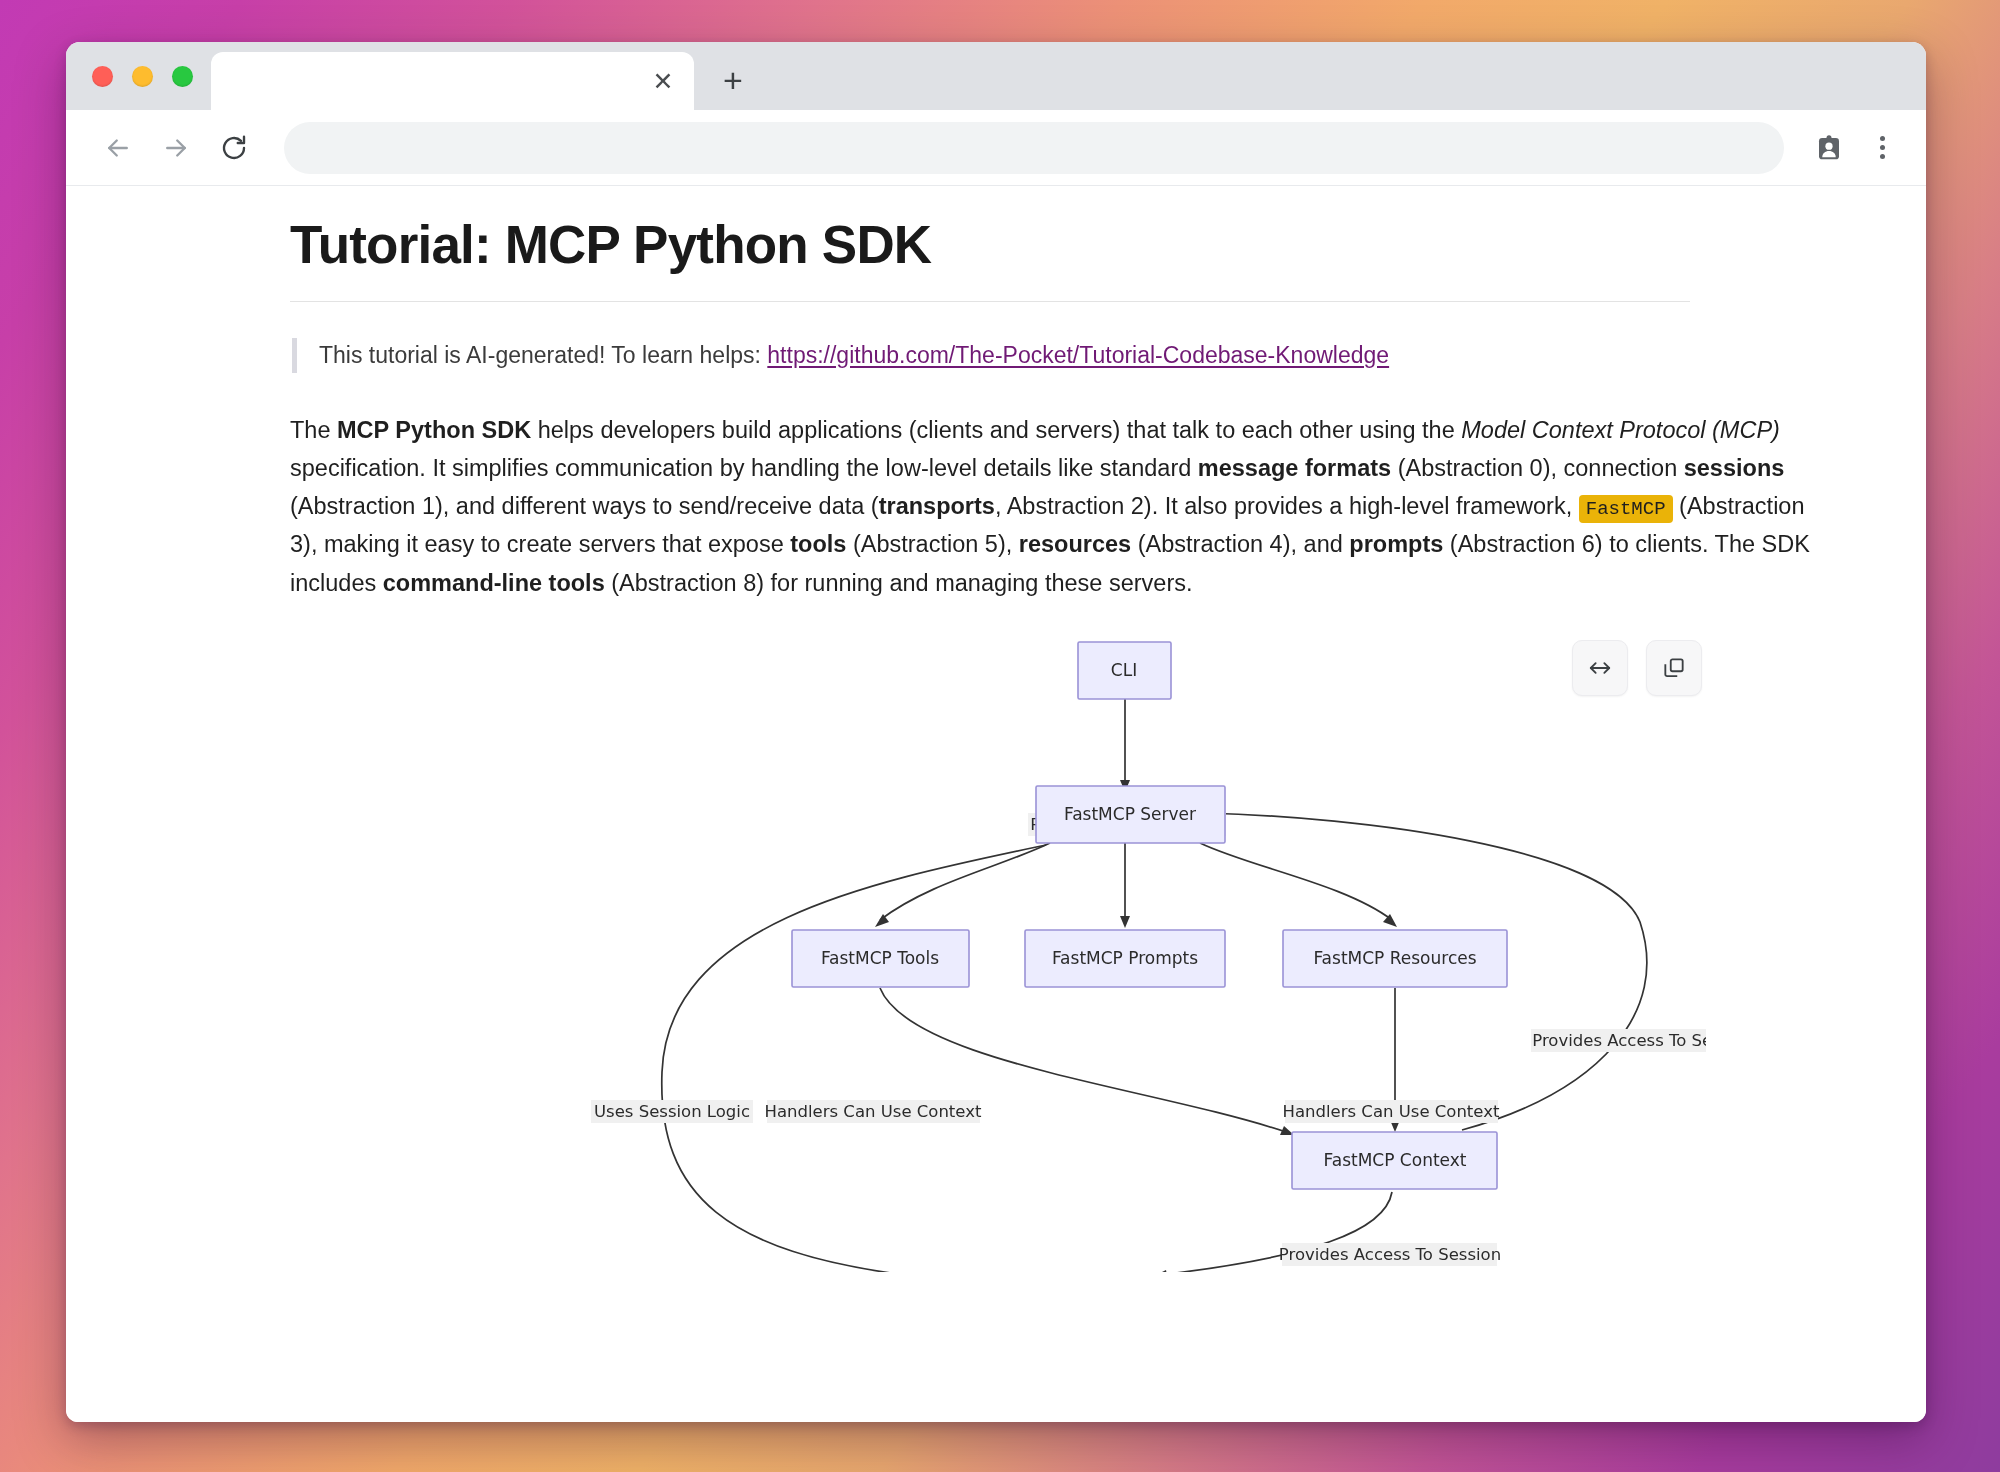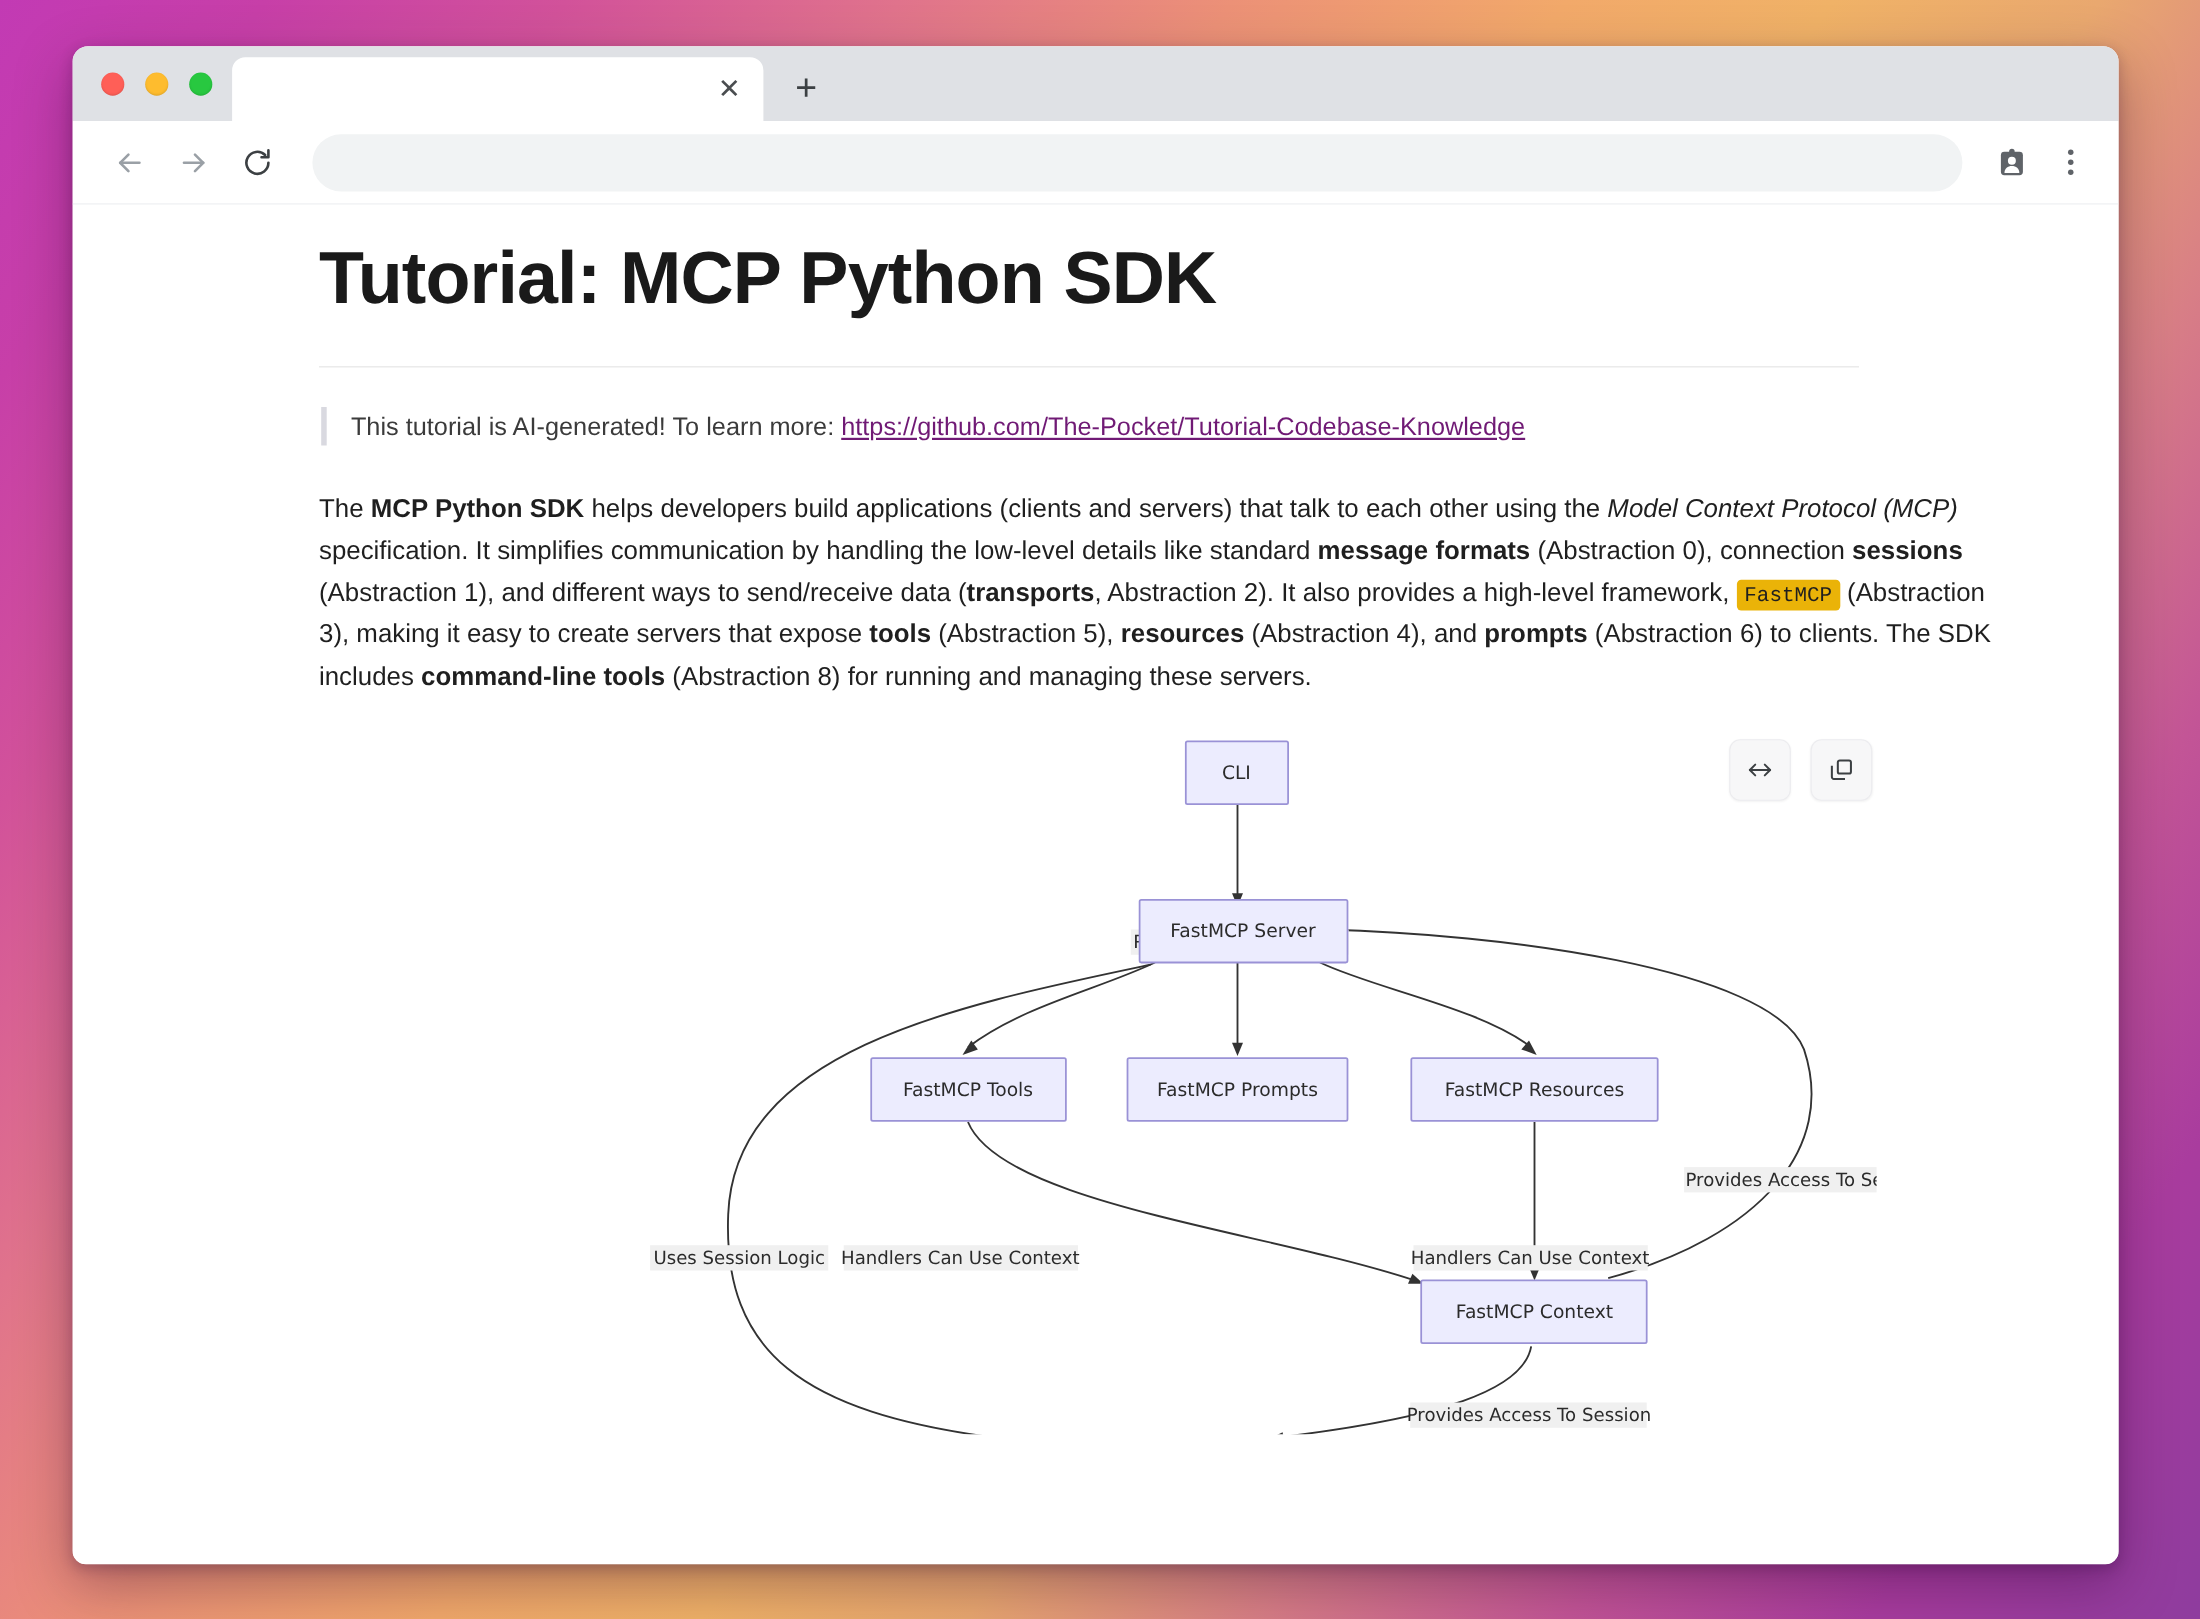--- a/index.html
+++ b/index.html
@@ -157,25 +157,25 @@
     overflow: hidden;
     position: relative;
     padding: 28px 0 0 0;
   }
   .content {
     padding: 0 100px 0 224px;
     position: relative;
   }
 
   h1.page-title {
-    font-size: 67px;
+    font-size: 53px;
     font-weight: 600;
     color: #1a1a1a;
     letter-spacing: -0.8px;
-    padding-bottom: 42px;
+    padding-bottom: 26px;
     border-bottom: 1px solid #e3e3e3;
     margin-right: 136px;
   }
 
   blockquote.note {
     margin: 36px 0 0 2px;
     padding-left: 22px;
     border-left: 5px solid #d9d9e0;
     font-size: 23px;
     line-height: 1.5;
@@ -324,21 +324,21 @@
       <i></i>
     </div>
   </div>
 
   <div class="page">
     <div class="content">
 
       <h1 class="page-title">Tutorial: MCP Python SDK</h1>
 
       <blockquote class="note">
-        <span>This tutorial is AI-generated! To learn more: </span><a class="link" href="#">https://github.com/The-Pocket/Tutorial-Codebase-Knowledge</a>
+        <span>This tutorial is AI-generated! To learn helps: </span><a class="link" href="#">https://github.com/The-Pocket/Tutorial-Codebase-Knowledge</a>
       </blockquote>
 
       <p class="intro"><span>The </span><b>MCP Python SDK</b><span> helps developers build applications (clients and servers) that talk to each other using the </span><i>Model Context Protocol (MCP)</i><span> specification. It simplifies communication by handling the low-level details like standard </span><b>message formats</b><span> (Abstraction 0), connection </span><b>sessions</b><span> (Abstraction 1), and different ways to send/receive data (</span><b>transports</b><span>, Abstraction 2). It also provides a high-level framework, </span><code class="inline">FastMCP</code><span> (Abstraction 3), making it easy to create servers that expose </span><b>tools</b><span> (Abstraction 5), </span><b>resources</b><span> (Abstraction 4), and </span><b>prompts</b><span> (Abstraction 6) to clients. The SDK includes </span><b>command-line tools</b><span> (Abstraction 8) for running and managing these servers.</span></p>
 
 
       <div class="diagram-wrap">
 
         <div class="diagram-tools">
           <div class="dg-btn">
             <svg width="26" height="26" viewBox="0 0 24 24" fill="none" stroke="#3c4043" stroke-width="1.7" stroke-linecap="round" stroke-linejoin="round">

